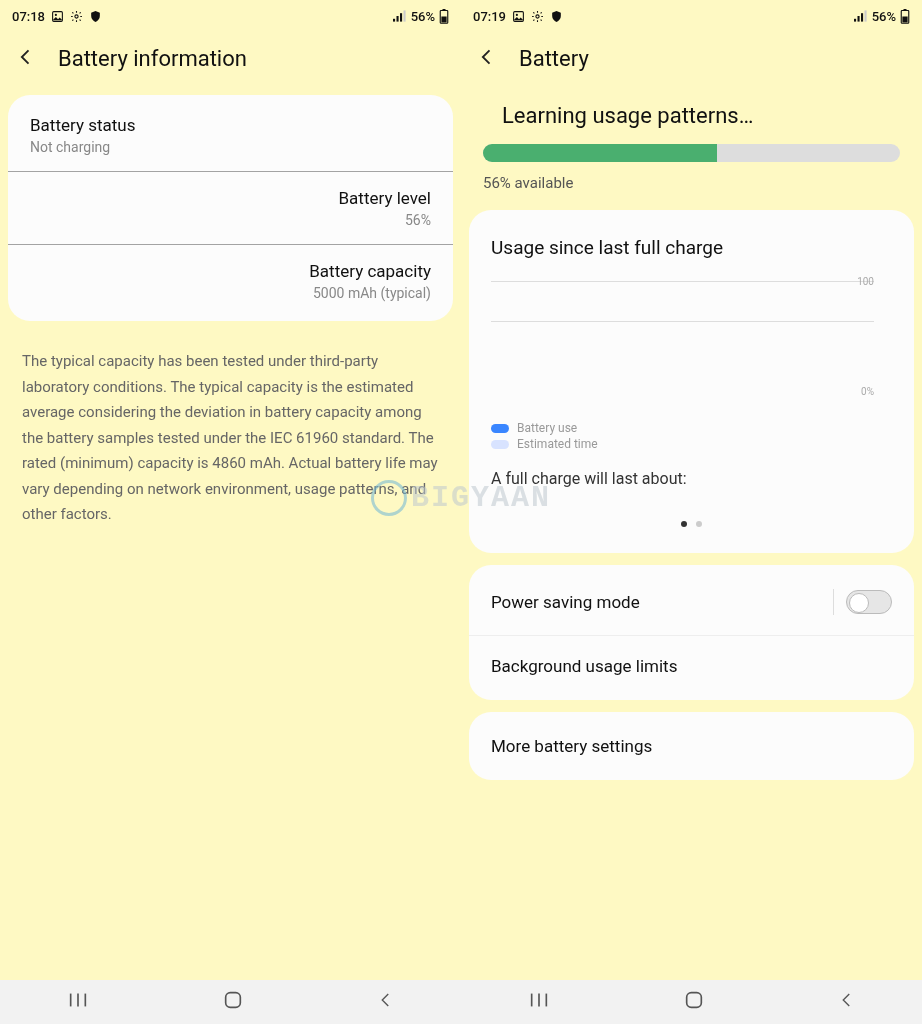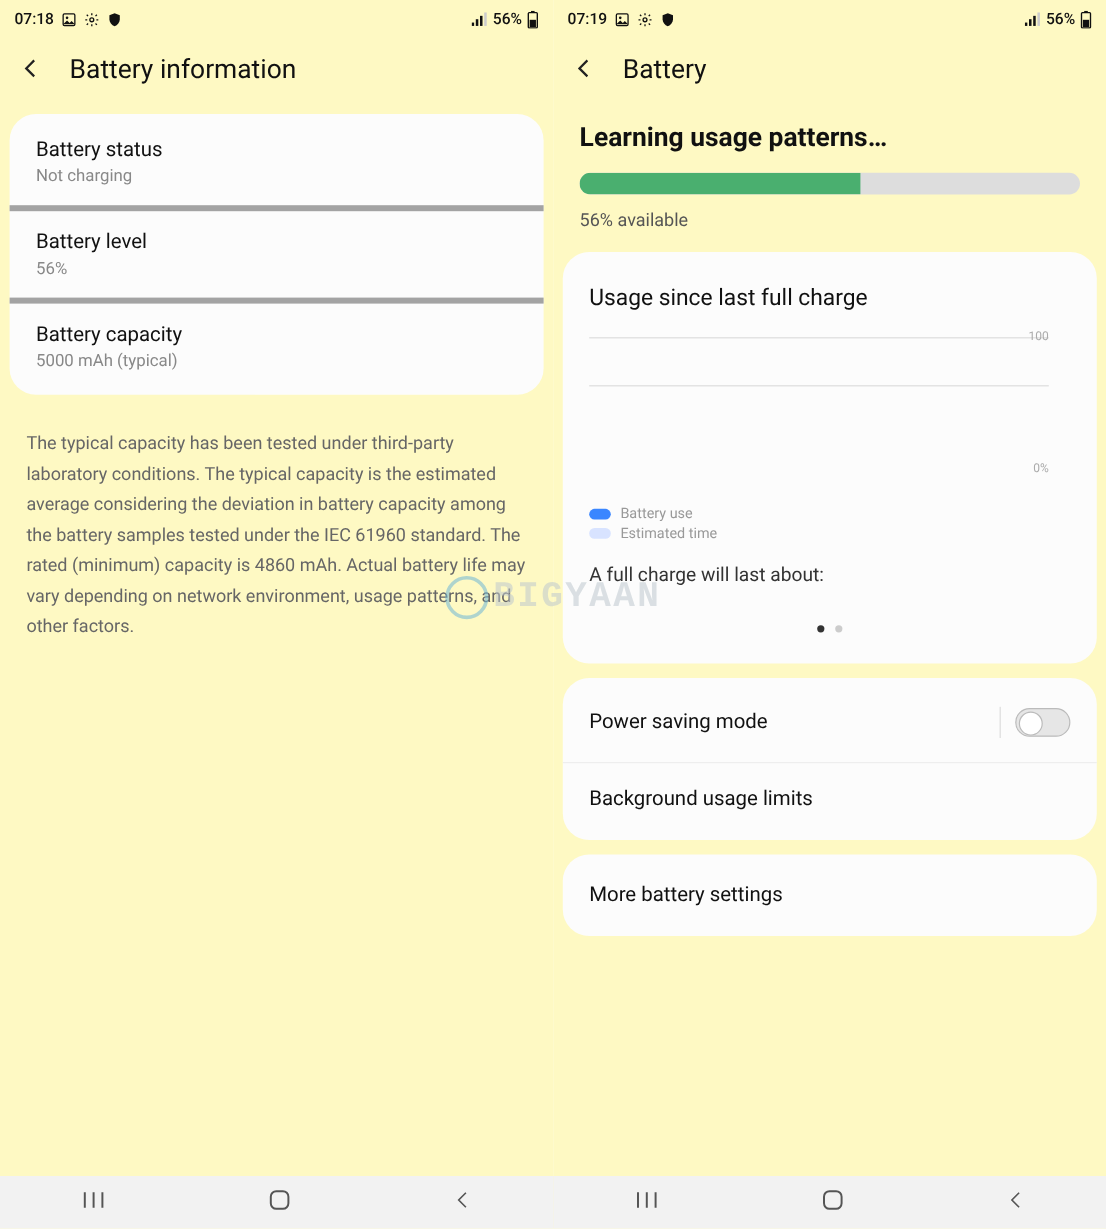--- a/index.html
+++ b/index.html
@@ -46,21 +46,21 @@
   }
   .card {
     background: #fcfcfc;
     border-radius: 22px;
     margin: 0 8px 12px 8px;
     padding: 4px 0;
   }
   .row {
     padding: 16px 22px;
   }
-  .row + .row { border-top: 5px solid #a3a3a3; }
+  .row + .row { border-top: 1px solid #a3a3a3; text-align: right; }
   .row-title {
     font-size: 17px;
     color: #111;
     font-weight: 400;
     margin-bottom: 4px;
   }
   .row-sub {
     font-size: 14px;
     color: #888;
   }
@@ -77,23 +77,24 @@
     display: flex;
     justify-content: space-around;
     align-items: center;
     background: #f2f2f2;
   }
   .nav-key { color: #555; }
   
   .learn-block { padding: 8px 22px 18px 22px; }
   .learn-title {
     font-size: 22px;
-    font-weight: 700;
+    font-weight: 400;
     color: #111;
     margin-bottom: 16px;
+    margin-left: 19px;
   }
   .progress-track {
     width: 100%;
     height: 18px;
     background: #ddd;
     border-radius: 10px;
     overflow: hidden;
     margin-bottom: 12px;
   }
   .progress-fill {

